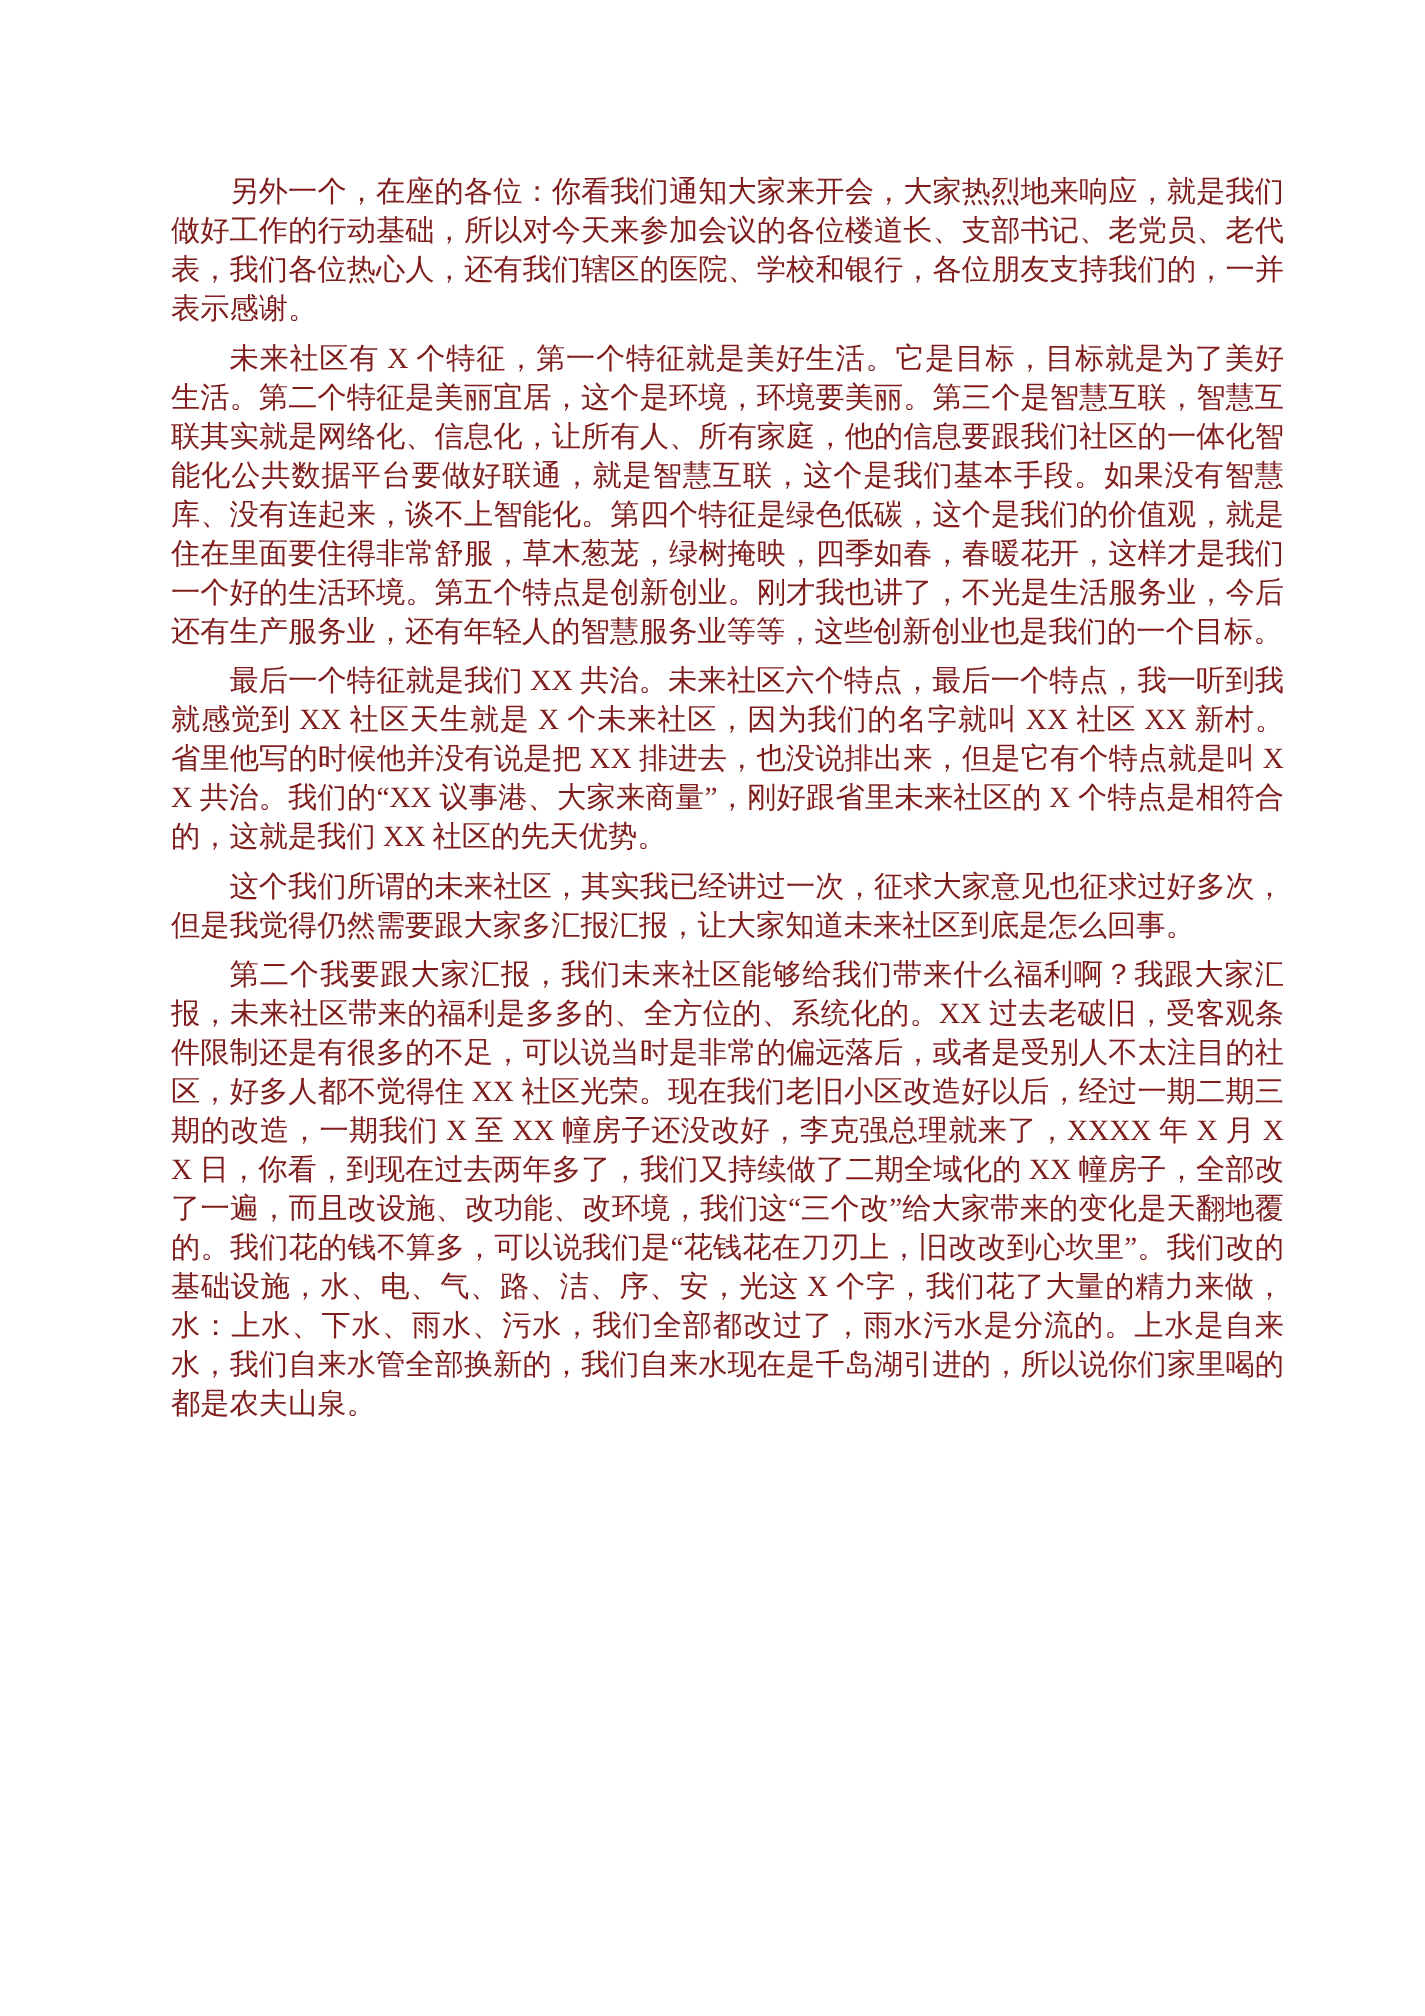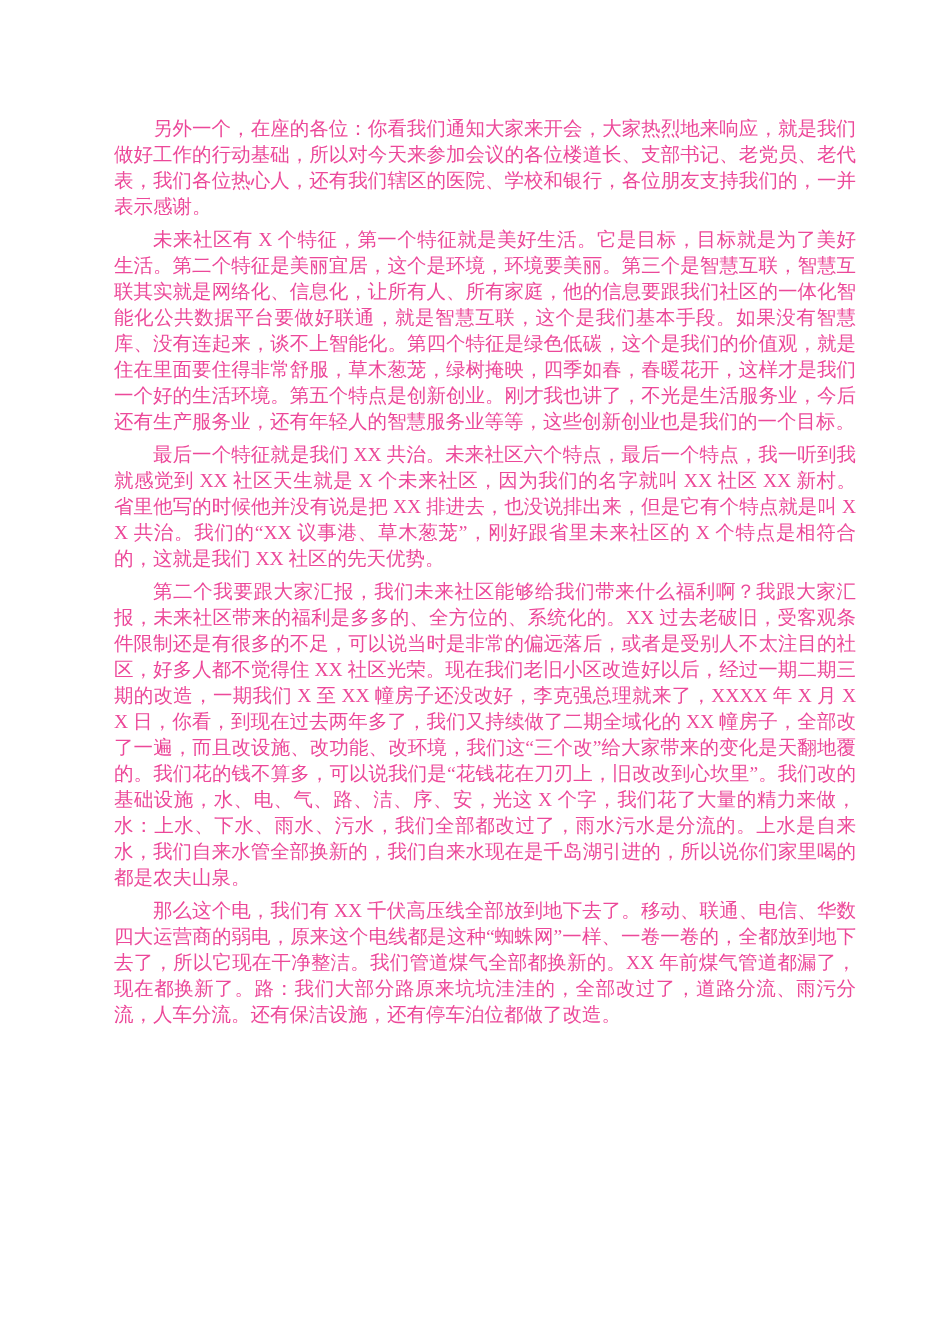--- a/index.html
+++ b/index.html
@@ -14,31 +14,31 @@
   }
   .doc-page {
     box-sizing: border-box;
     width: 950px;
     height: 1344px;
     padding: 116px 94px 0 114px;
     background: #ffffff;
     font-family: "Liberation Serif", "DejaVu Serif", serif;
     font-size: 19.5px;
     line-height: 26px;
-    color: #ec4899;
+    color: #7f1d1d;
   }
   .doc-page p {
     margin: 0 0 7px 0;
     text-indent: 2em;
     text-align: justify;
     word-break: break-all;
   }
 </style>
 </head>
 <body>
 
 <div class="doc-page">
   <p>另外一个，在座的各位：你看我们通知大家来开会，大家热烈地来响应，就是我们做好工作的行动基础，所以对今天来参加会议的各位楼道长、支部书记、老党员、老代表，我们各位热心人，还有我们辖区的医院、学校和银行，各位朋友支持我们的，一并表示感谢。</p>
   <p>未来社区有 X 个特征，第一个特征就是美好生活。它是目标，目标就是为了美好生活。第二个特征是美丽宜居，这个是环境，环境要美丽。第三个是智慧互联，智慧互联其实就是网络化、信息化，让所有人、所有家庭，他的信息要跟我们社区的一体化智能化公共数据平台要做好联通，就是智慧互联，这个是我们基本手段。如果没有智慧库、没有连起来，谈不上智能化。第四个特征是绿色低碳，这个是我们的价值观，就是住在里面要住得非常舒服，草木葱茏，绿树掩映，四季如春，春暖花开，这样才是我们一个好的生活环境。第五个特点是创新创业。刚才我也讲了，不光是生活服务业，今后还有生产服务业，还有年轻人的智慧服务业等等，这些创新创业也是我们的一个目标。</p>
-  <p>最后一个特征就是我们 XX 共治。未来社区六个特点，最后一个特点，我一听到我就感觉到 XX 社区天生就是 X 个未来社区，因为我们的名字就叫 XX 社区 XX 新村。省里他写的时候他并没有说是把 XX 排进去，也没说排出来，但是它有个特点就是叫 XX 共治。我们的“XX 议事港、草木葱茏”，刚好跟省里未来社区的 X 个特点是相符合的，这就是我们 XX 社区的先天优势。</p>
+  <p>最后一个特征就是我们 XX 共治。未来社区六个特点，最后一个特点，我一听到我就感觉到 XX 社区天生就是 X 个未来社区，因为我们的名字就叫 XX 社区 XX 新村。省里他写的时候他并没有说是把 XX 排进去，也没说排出来，但是它有个特点就是叫 XX 共治。我们的“XX 议事港、大家来商量”，刚好跟省里未来社区的 X 个特点是相符合的，这就是我们 XX 社区的先天优势。</p>
+  <p>这个我们所谓的未来社区，其实我已经讲过一次，征求大家意见也征求过好多次，但是我觉得仍然需要跟大家多汇报汇报，让大家知道未来社区到底是怎么回事。</p>
   <p>第二个我要跟大家汇报，我们未来社区能够给我们带来什么福利啊？我跟大家汇报，未来社区带来的福利是多多的、全方位的、系统化的。XX 过去老破旧，受客观条件限制还是有很多的不足，可以说当时是非常的偏远落后，或者是受别人不太注目的社区，好多人都不觉得住 XX 社区光荣。现在我们老旧小区改造好以后，经过一期二期三期的改造，一期我们 X 至 XX 幢房子还没改好，李克强总理就来了，XXXX 年 X 月 XX 日，你看，到现在过去两年多了，我们又持续做了二期全域化的 XX 幢房子，全部改了一遍，而且改设施、改功能、改环境，我们这“三个改”给大家带来的变化是天翻地覆的。我们花的钱不算多，可以说我们是“花钱花在刀刃上，旧改改到心坎里”。我们改的基础设施，水、电、气、路、洁、序、安，光这 X 个字，我们花了大量的精力来做，水：上水、下水、雨水、污水，我们全部都改过了，雨水污水是分流的。上水是自来水，我们自来水管全部换新的，我们自来水现在是千岛湖引进的，所以说你们家里喝的都是农夫山泉。</p>
-  <p>那么这个电，我们有 XX 千伏高压线全部放到地下去了。移动、联通、电信、华数四大运营商的弱电，原来这个电线都是这种“蜘蛛网”一样、一卷一卷的，全都放到地下去了，所以它现在干净整洁。我们管道煤气全部都换新的。XX 年前煤气管道都漏了，现在都换新了。路：我们大部分路原来坑坑洼洼的，全部改过了，道路分流、雨污分流，人车分流。还有保洁设施，还有停车泊位都做了改造。</p>
 </div>
 
 </body></html>

